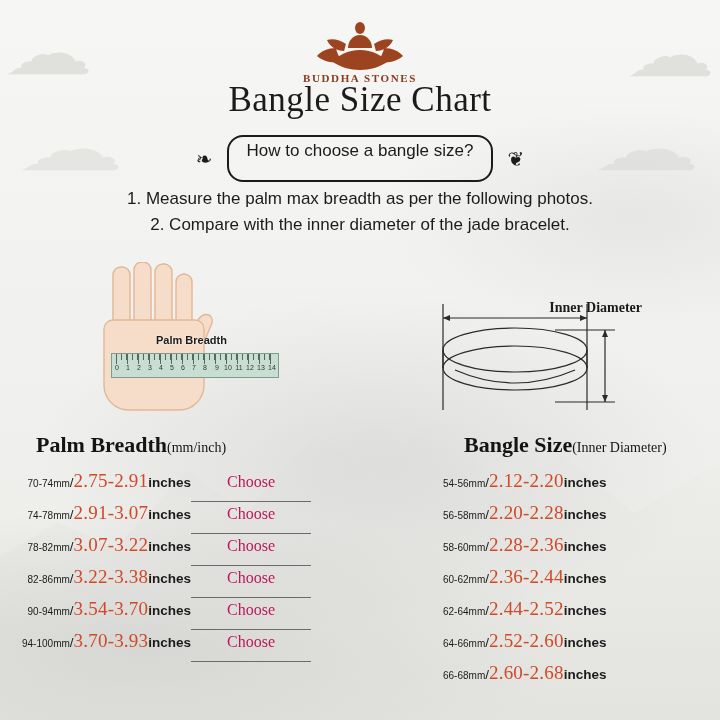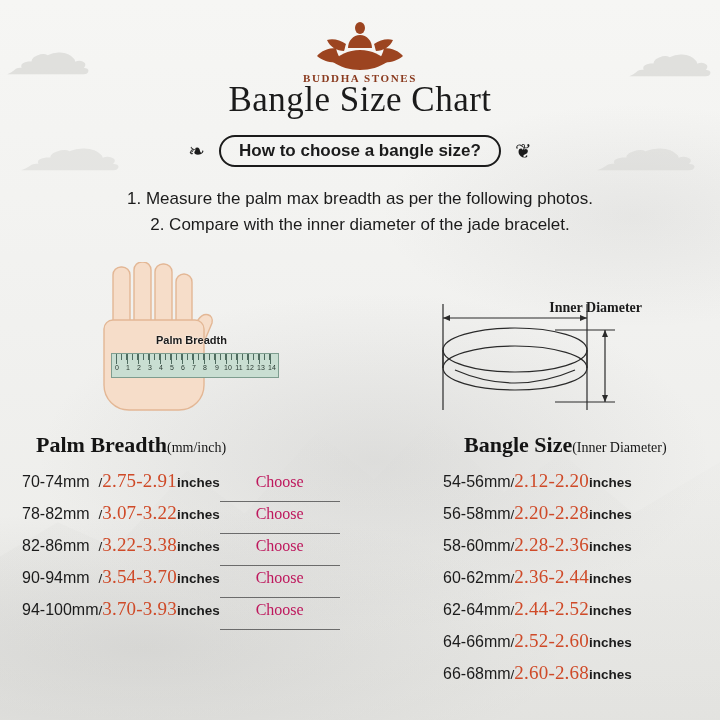--- a/index.html
+++ b/index.html
@@ -41,22 +41,22 @@
   .title{
     position:absolute;left:0;right:0;top:80px;text-align:center;
     font-family:"Liberation Serif", serif;
     font-size:35px;color:#1b1b1b;letter-spacing:.5px;
   }
   .subwrap{
     position:absolute;left:0;right:0;top:135px;display:flex;align-items:center;justify-content:center;gap:14px;
   }
   .ornament{color:#1b1b1b;font-size:20px;line-height:1;}
   .pill{
-    border:2px solid #1b1b1b;border-radius:16px;padding:4px 18px 4px;
-    font-size:17px;color:#1b1b1b;font-weight:bold;text-align:center;
+    border:2px solid #1b1b1b;border-radius:16px;padding:4px 18px 19px;
+    font-size:17px;color:#1b1b1b;font-weight:normal;text-align:center;
   }
   .steps{
     position:absolute;left:0;right:0;top:186px;text-align:center;color:#1b1b1b;
     font-size:17px;line-height:26px;
   }
   .steps div{white-space:nowrap;}
 
   
   .hand-box{position:absolute;left:70px;top:262px;width:250px;height:152px;}
   .hand-svg{position:absolute;left:0;top:0;}
@@ -82,21 +82,21 @@
     position:absolute;font-family:"Liberation Serif", serif;color:#141414;
   }
   .sec-head .big{font-size:22px;font-weight:bold;}
   .sec-head .small{font-size:14px;}
   .sec-left{left:36px;top:432px;}
   .sec-right{left:464px;top:432px;}
 
   table{border-collapse:collapse;}
   .tbl{position:absolute;font-family:"Liberation Sans", sans-serif;}
   .tbl td{padding:0;vertical-align:baseline;}
-  .mm{font-size:16px;color:#1b1b1b;padding-right:1px;}
+  .mm{font-size:10px;color:#1b1b1b;text-align:right;padding-right:1px;}
   .slash{font-size:13.5px;color:#1b1b1b;}
   .inch{font-size:19px;color:#cf4a28;font-family:"Liberation Serif", serif;letter-spacing:.2px;}
   .unit{font-size:13.5px;color:#1b1b1b;padding-left:2px;font-weight:bold;}
   .choose-cell{padding-left:8px;}
   .choose{
     display:inline-block;min-width:120px;text-align:center;
     border-bottom:1px solid #6b6b6b;
     font-family:"Liberation Serif", serif;font-size:16px;color:#be185d;
     padding-bottom:10px;
   }
@@ -257,20 +257,27 @@
 <table class="tbl tbl-left">
   <tbody>
       <tr>
     <td class="mm">70-74mm</td>
     <td class="slash">/</td>
     <td class="inch">2.75-2.91</td>
     <td class="unit">inches</td>
     <td class="choose-cell"><span class="choose">Choose</span></td>
   </tr>
   <tr>
+    <td class="mm">74-78mm</td>
+    <td class="slash">/</td>
+    <td class="inch">2.91-3.07</td>
+    <td class="unit">inches</td>
+    <td class="choose-cell"><span class="choose">Choose</span></td>
+  </tr>
+  <tr>
     <td class="mm">78-82mm</td>
     <td class="slash">/</td>
     <td class="inch">3.07-3.22</td>
     <td class="unit">inches</td>
     <td class="choose-cell"><span class="choose">Choose</span></td>
   </tr>
   <tr>
     <td class="mm">82-86mm</td>
     <td class="slash">/</td>
     <td class="inch">3.22-3.38</td>

